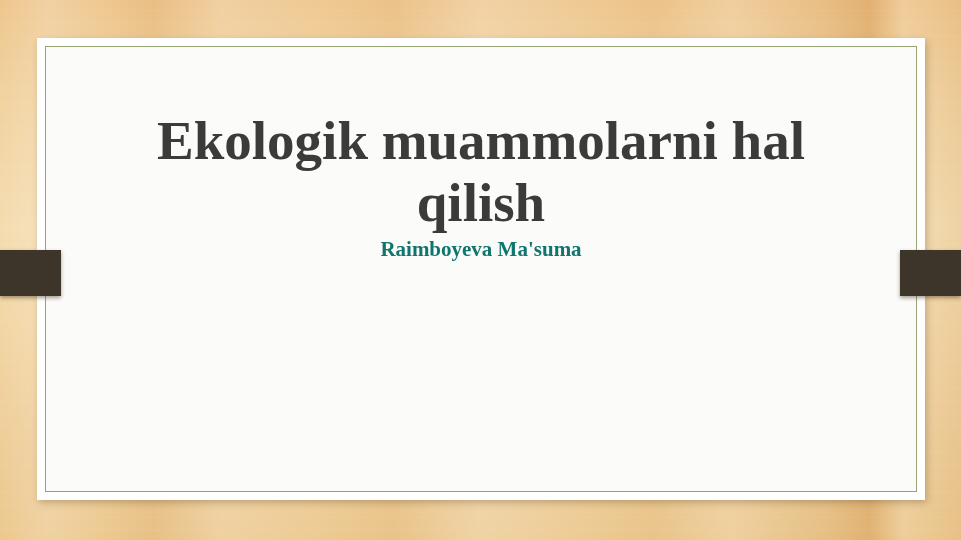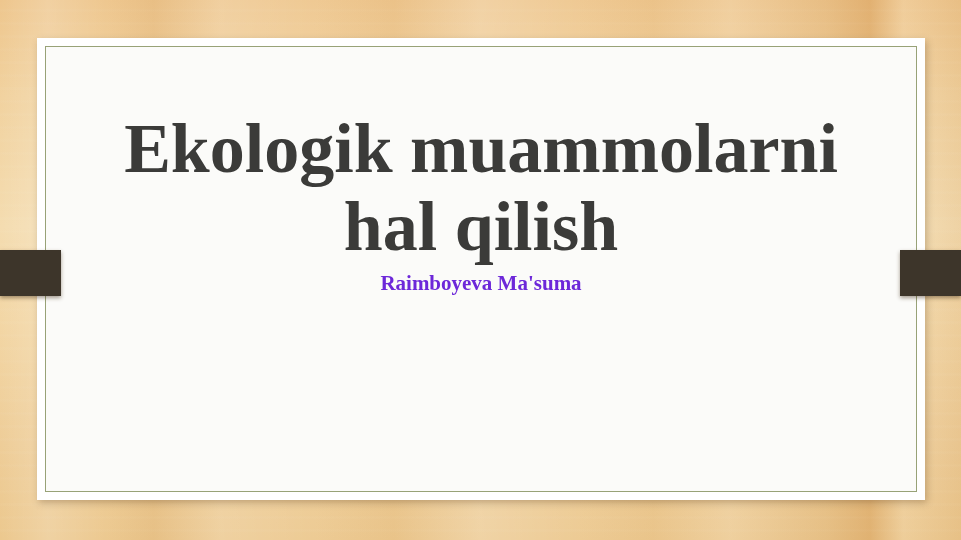--- a/index.html
+++ b/index.html
@@ -107,33 +107,33 @@
     height: 446px;
     box-sizing: border-box;
     padding: 64px 60px 0 60px;
     text-align: center;
   }
 
   .title {
     margin: 0;
     font-family: "Liberation Serif", serif;
     font-weight: bold;
-    font-size: 70px;
+    font-size: 55px;
     line-height: 1.12;
     letter-spacing: 0px;
     color: #3b3b39;
   }
 
   .subtitle {
     margin: 4px 0 0 0;
     font-family: "Liberation Serif", serif;
     font-weight: bold;
     font-size: 21px;
     line-height: 1.2;
-    color: #6d28d9;
+    color: #0f766e;
   }
 </style>
 </head>
 <body>
 
 <div class="slide">
 
   <div class="bg-wood"></div>
   <div class="bg-streaks"></div>
 

